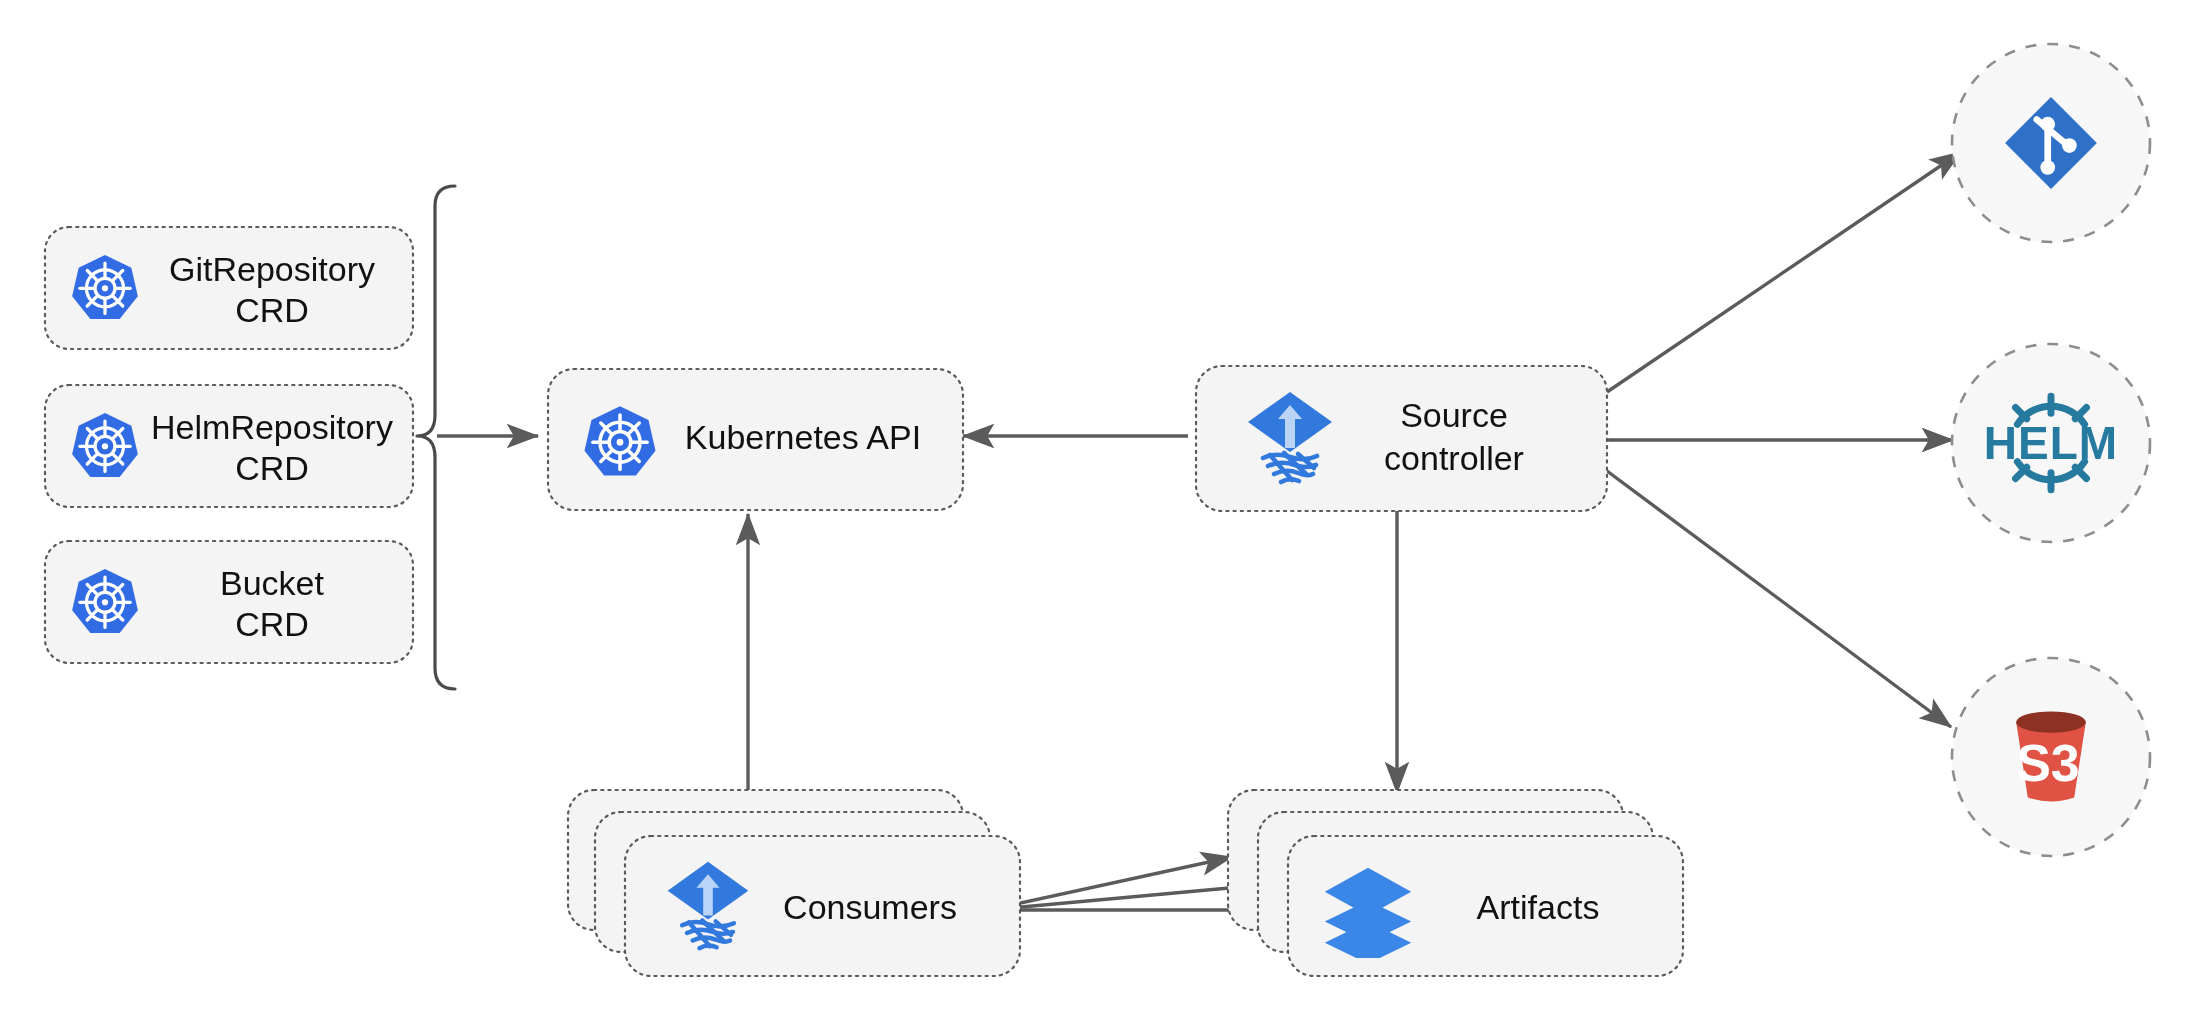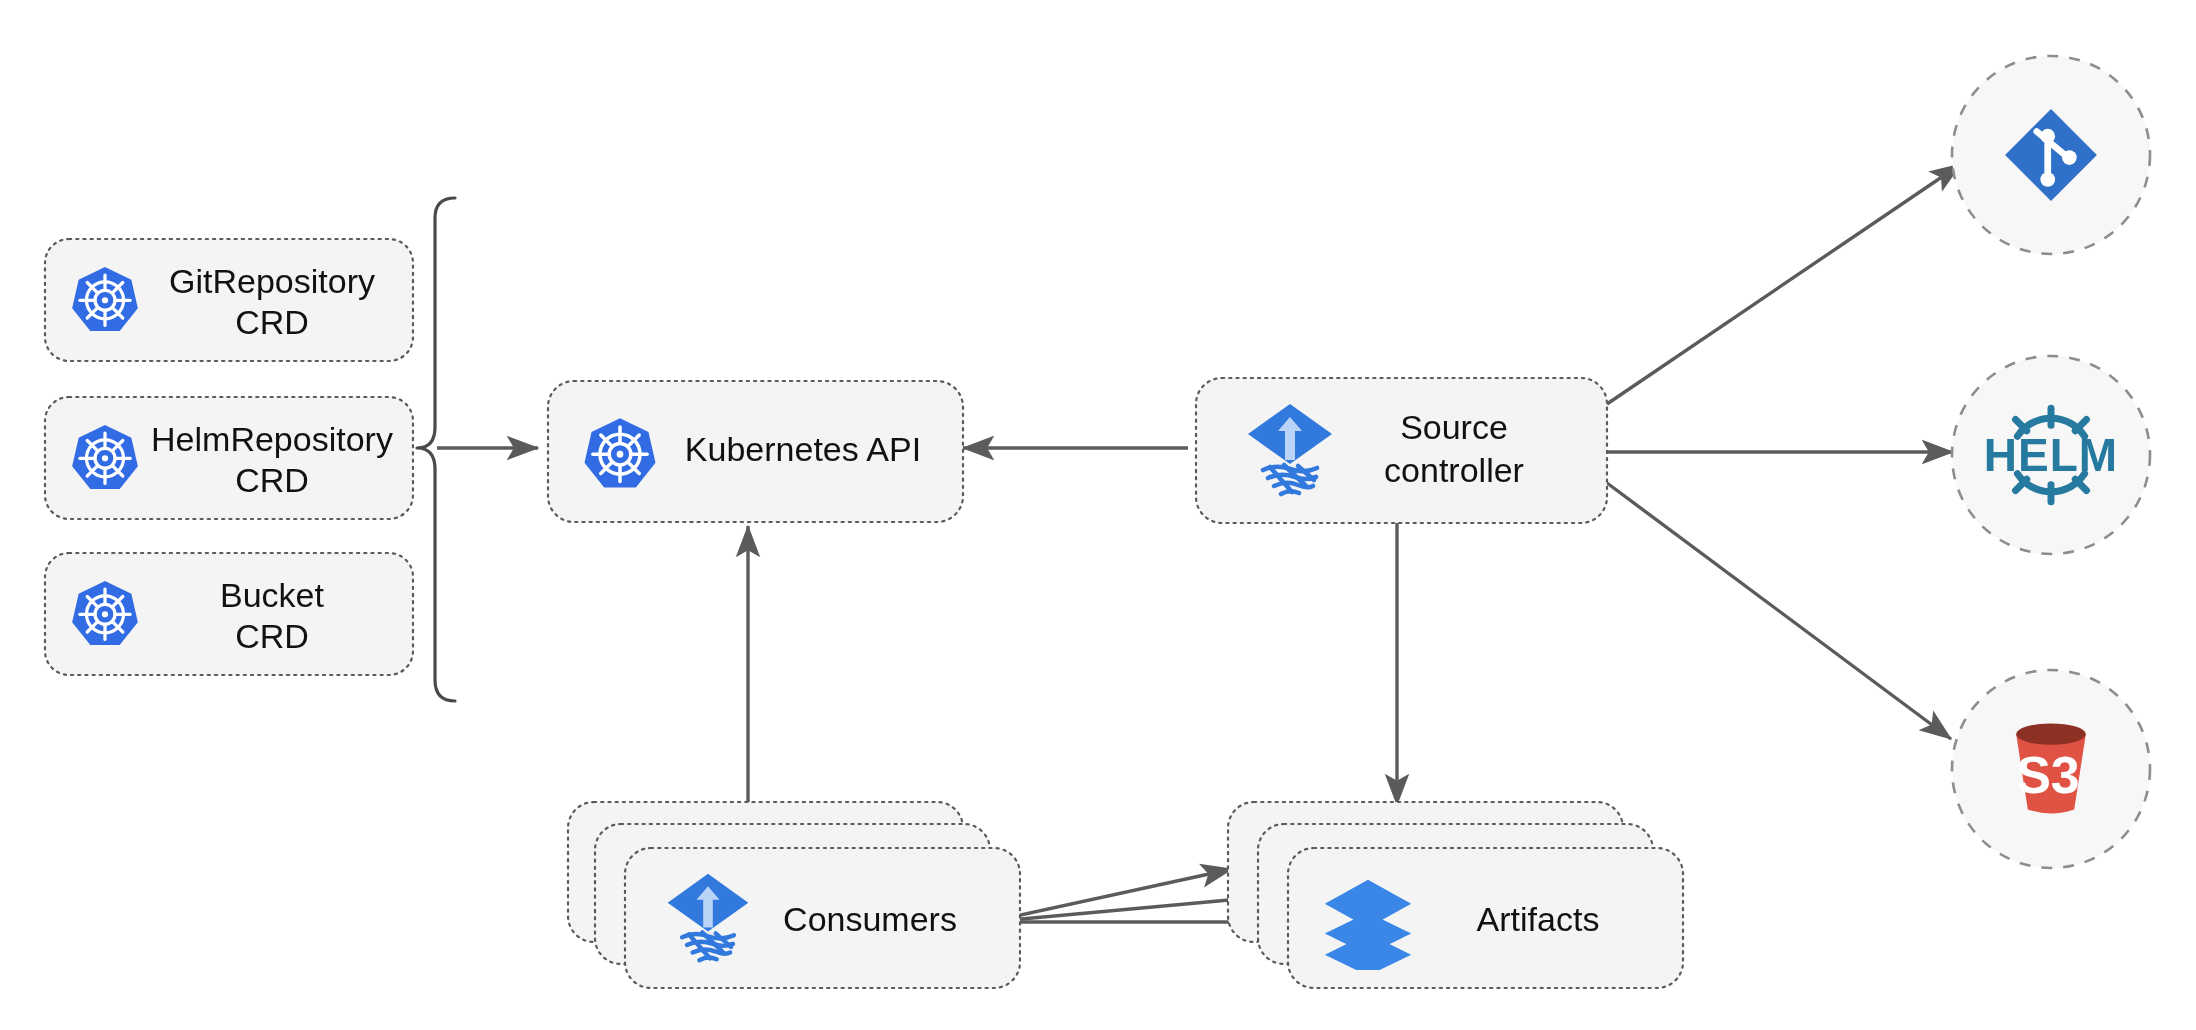--- a/index.html
+++ b/index.html
@@ -11,21 +11,20 @@
   body {
     width: 2196px;
     height: 1030px;
     font-family: "Liberation Sans", sans-serif;
     overflow: hidden;
   }
   #diagram-root {
     position: relative;
     width: 2196px;
     height: 730px;
-    margin-top: 12px;
   }
   svg.stage {
     position: absolute;
     inset: 0;
     width: 2196px;
     height: 1030px;
     display: block;
   }
   .node-label {
     font-family: "Liberation Sans", sans-serif;

